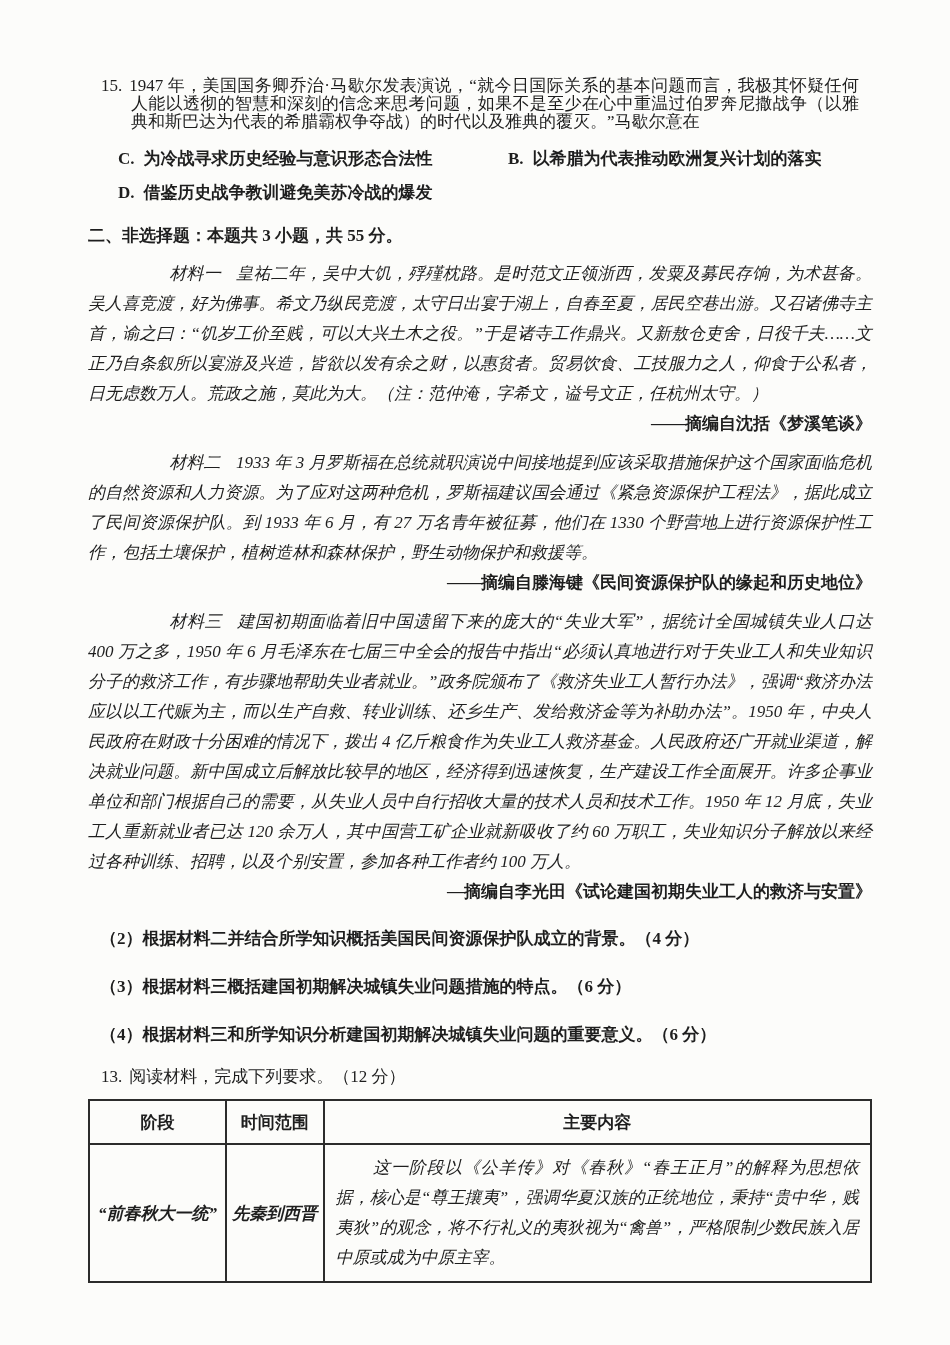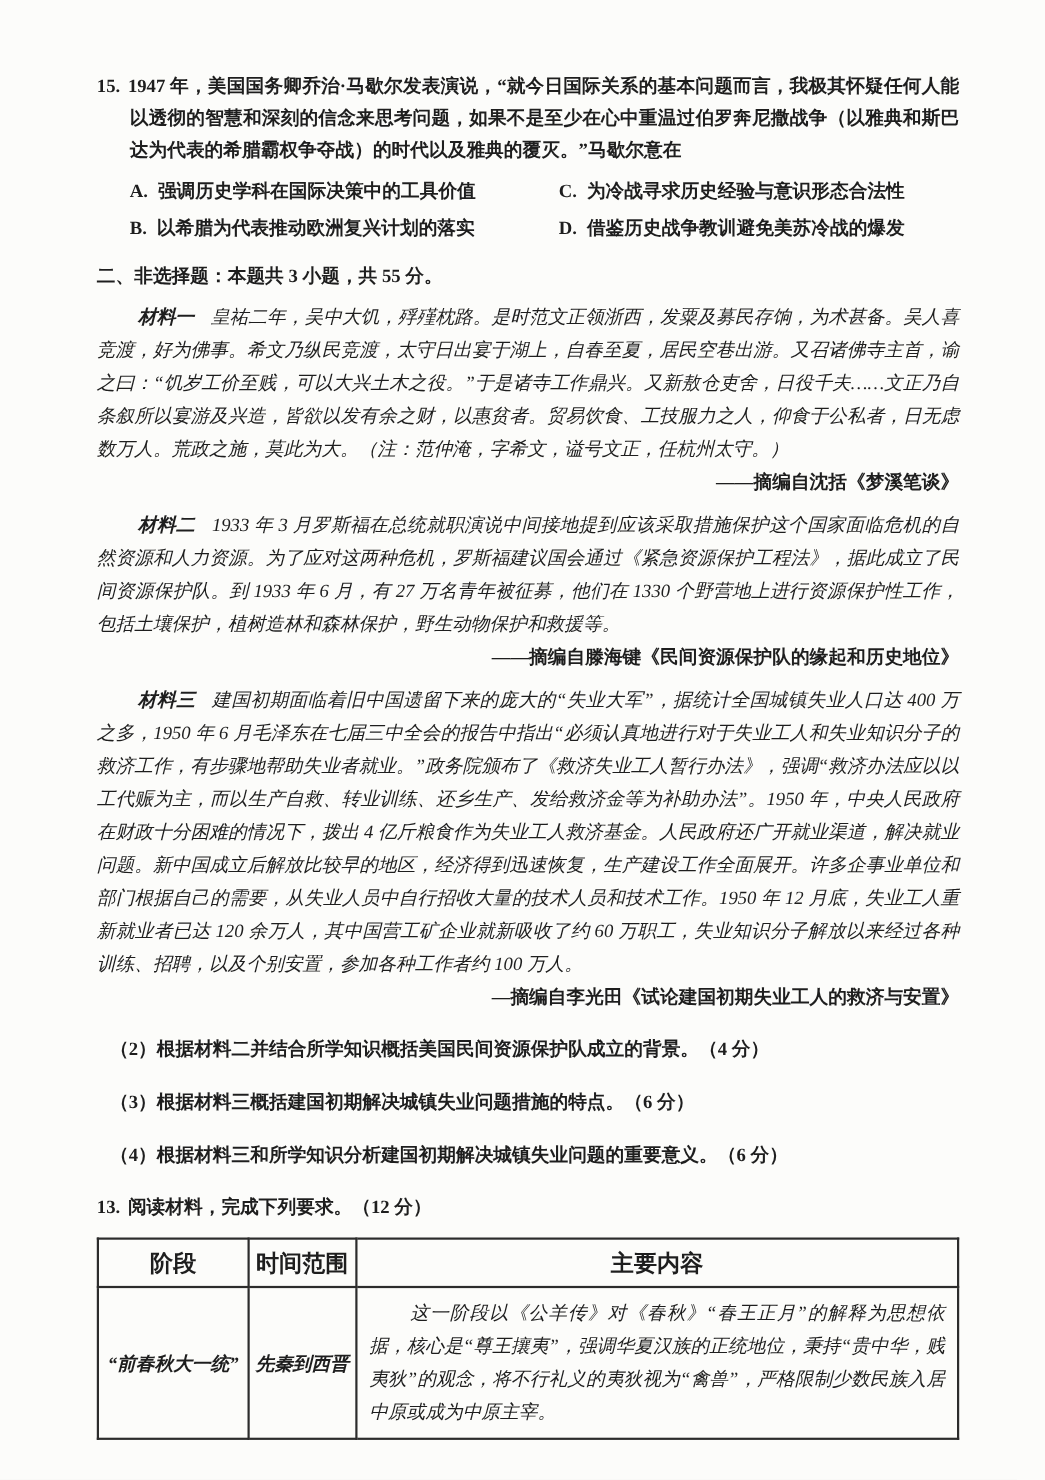--- a/index.html
+++ b/index.html
@@ -16,25 +16,25 @@
     overflow: hidden;
   }
   .content {
     position: absolute;
     left: 88px; top: 64px;
     width: 784px;
     font-size: 17px;
   }
   
   .hang {
-    margin: 0;
+    margin: 13px;
     padding-left: 30px;
     text-indent: -30px;
-    line-height: 29px;
-    font-weight: 700;
+    line-height: 18px;
+    font-weight: 400;
     text-align: justify;
   }
   .qnum { margin-right: 7px; }
   
   .options {
     margin: 8px 0 0 30px;
     display: grid;
     grid-template-columns: 390px auto;
     row-gap: 5px;
     font-weight: 600;
@@ -48,21 +48,21 @@
   }
   .q16-intro { margin-top: 19px; }
   .material {
     margin: 9px 0 0 0;
     line-height: 30px;
     text-align: justify;
     text-indent: 2.2em;
     font-style: italic;
     font-weight: 400;
   }
-  .m-label { font-weight: 700; margin-right: 0.9em; }
+  .m-label { font-weight: 400; margin-right: 0.9em; margin-left: 44px; }
   .source {
     margin: 0;
     line-height: 30px;
     text-align: right;
     font-weight: 600;
   }
   .subqs { margin-top: 17px; }
   .subq {
     margin: 0 0 19px 12px;
     line-height: 29px;
@@ -75,21 +75,21 @@
     margin-top: 13px;
     border-collapse: collapse;
     border: 2px solid #2c2c2c;
   }
   table.stage-table th, table.stage-table td {
     border: 2px solid #2c2c2c;
   }
   table.stage-table th {
     height: 40px;
     font-weight: 700;
-    font-size: 21px;
+    font-size: 17px;
     text-align: center;
     vertical-align: middle;
   }
   td.cell-center {
     text-align: center;
     vertical-align: middle;
     font-style: italic;
     font-weight: 600;
     height: 92px;
   }
@@ -105,21 +105,20 @@
 </style>
 </head>
 <body>
 
 <div class="sheet">
   <div class="content">
 
     <div>
       <p class="hang"><span class="qnum">15.</span><span>1947 年，美国国务卿乔治·马歇尔发表演说，“就今日国际关系的基本问题而言，我极其怀疑任何人能以透彻的智慧和深刻的信念来思考问题，如果不是至少在心中重温过伯罗奔尼撒战争（以雅典和斯巴达为代表的希腊霸权争夺战）的时代以及雅典的覆灭。”马歇尔意在</span></p>
       <div class="options">
-        <div class="option"><span class="opt-label">A.</span><span>强调历史学科在国际决策中的工具价值</span></div>
         <div class="option"><span class="opt-label">C.</span><span>为冷战寻求历史经验与意识形态合法性</span></div>
         <div class="option"><span class="opt-label">B.</span><span>以希腊为代表推动欧洲复兴计划的落实</span></div>
         <div class="option"><span class="opt-label">D.</span><span>借鉴历史战争教训避免美苏冷战的爆发</span></div>
       </div>
     </div>
 
     <p class="section-header">二、非选择题：本题共 3 小题，共 55 分。</p>
 
     <div>
 

